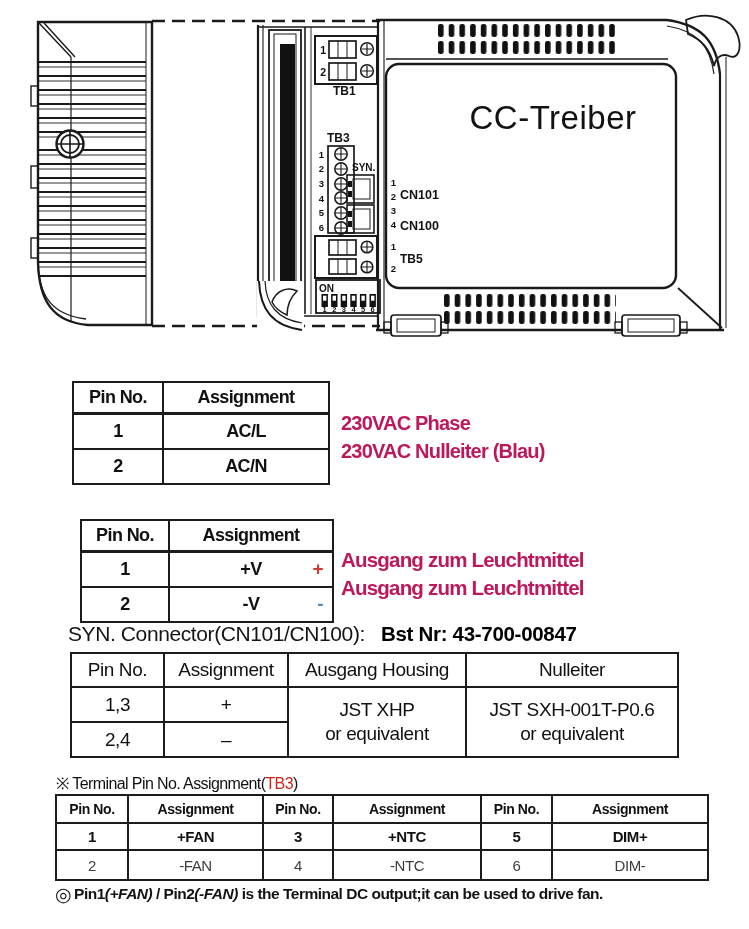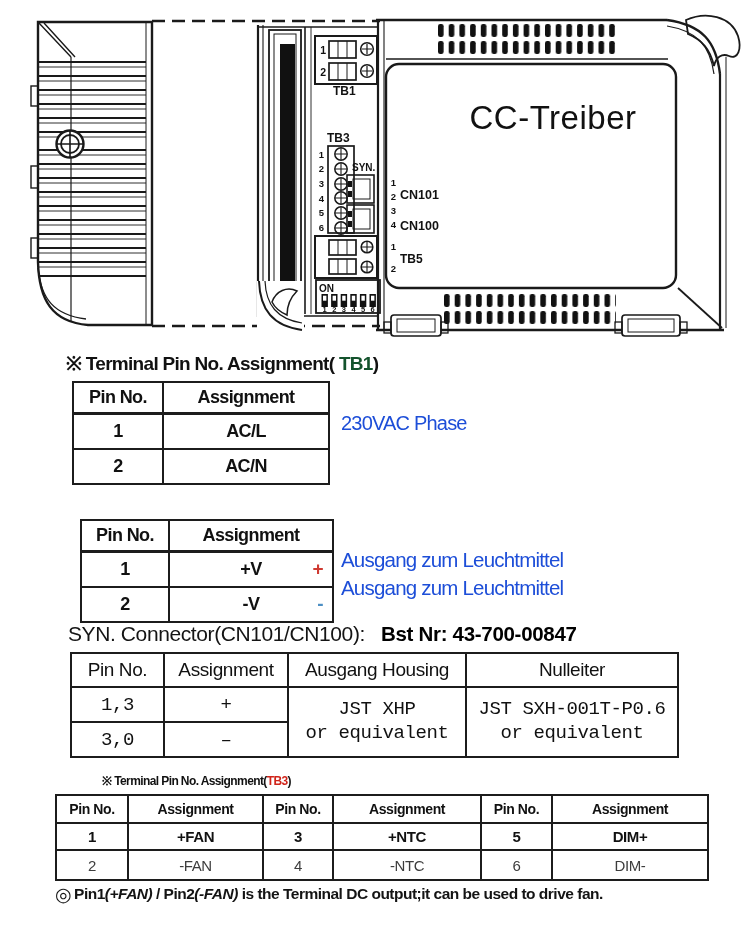--- a/index.html
+++ b/index.html
@@ -2,45 +2,45 @@
 <html><head>
 <meta charset="utf-8">
 <style>
   html,body{margin:0;padding:0;background:#fff;}
   .page{position:relative;width:749px;height:929px;background:#fff;overflow:hidden;
         font-family:"Liberation Sans",sans-serif;color:#111;}
   .abs{position:absolute;}
 
   
   .hd{font-weight:bold;font-size:19px;letter-spacing:-0.7px;white-space:nowrap;color:#111;}
-  .hd-sm{font-weight:bold;font-size:12px;letter-spacing:-0.6px;white-space:nowrap;color:#111;margin-left:46px;}
+  .hd-sm{font-weight:normal;font-size:16px;letter-spacing:-0.6px;white-space:nowrap;color:#111;}
   .c-green{color:#14532d;}
   .c-red{color:#d0241a;}
   .c-navy{color:#1b1a6a;}
 
   
-  .ann{font-weight:normal;font-size:20px;letter-spacing:-0.8px;white-space:nowrap;color:#1d4ed8;}
+  .ann{font-weight:bold;font-size:20px;letter-spacing:-0.8px;white-space:nowrap;color:#be185d;}
 
   
   table.t{border-collapse:collapse;table-layout:fixed;text-align:center;color:#111;}
   table.t td,table.t th{border:2px solid #1c1c1c;padding:2px;overflow:hidden;}
 
   .tb15t{font-size:18px;font-weight:bold;letter-spacing:-0.6px;}
   .tb15t tr.hrow th{height:25px;border-bottom:3px solid #1c1c1c;}
   .tb15t tr.drow td{height:29px;}
 
   .asgn-cell{position:relative;}
   .sign{position:absolute;right:9px;top:50%;transform:translateY(-54%);font-weight:bold;font-size:19px;}
   .sign-plus{color:#cf3a32;}
   .sign-minus{color:#4d8fc4;}
 
   .synt{font-size:19px;font-weight:normal;letter-spacing:-0.4px;}
   .synt td,.synt th{border-width:1.5px;}
   .synt tr.hrow th{height:28px;font-weight:normal;border-width:2px;}
-  .synt tr.drow td{height:29px;font-family:Liberation Mono, monospace;}
+  .synt tr.drow td{height:29px;}
   .synt td.merged{line-height:1.25;font-size:19px;}
 
   .tb3t{font-size:15px;letter-spacing:-0.4px;}
   .tb3t td,.tb3t th{border-width:1.5px;}
   .tb3t tr.hrow th{height:22px;font-size:14px;font-weight:bold;border-bottom:2.5px solid #1c1c1c;}
   .tb3t tr.r1 td{height:21px;font-weight:bold;}
   .tb3t tr.r2 td{height:24px;font-weight:normal;color:#3d3d3d;}
 
   .syn-hd{font-size:21px;letter-spacing:-0.4px;white-space:nowrap;color:#141414;text-align:right;}
   .syn-hd b{font-size:20.5px;letter-spacing:-0.3px;margin-left:16px;color:#000;}
@@ -240,23 +240,20 @@
     <text x="396" y="200" text-anchor="end" font-size="9.5" font-weight="bold">2</text>
     <text x="396" y="214" text-anchor="end" font-size="9.5" font-weight="bold">3</text>
     <text x="396" y="228" text-anchor="end" font-size="9.5" font-weight="bold">4</text>
     <text x="400" y="199" font-size="12.5" font-weight="bold" fill="#e0187f">CN101</text>
     <text x="400" y="230" font-size="12.5" font-weight="bold" fill="#e0187f">CN100</text>
     <text x="396" y="250" text-anchor="end" font-size="9.5" font-weight="bold">1</text>
     <text x="396" y="272" text-anchor="end" font-size="9.5" font-weight="bold">2</text>
     <text x="400" y="263" font-size="12" font-weight="bold" fill="#1b1a6a">TB5</text>
   </svg>
 
-  <div class="abs hd" style="left:66px;top:350px">
-    <span>※ Terminal Pin No. Assignment( </span><span class="c-green">TB1</span><span>)</span>
-  </div>
 
   <table class="abs t tb15t" style="left:72px;top:381px">
     <colgroup>
         <col style="width:90px">
         <col style="width:166px">
       </colgroup>
     <tbody>
         <tr class="hrow">
       <th>Pin No.</th>
       <th>Assignment</th>
@@ -266,20 +263,21 @@
       <td>AC/L</td>
     </tr>
     <tr class="drow">
       <td>2</td>
       <td>AC/N</td>
     </tr>
   </tbody>
     </table>
 
   <div class="abs ann" style="left:341px;top:412px">230VAC Phase</div>
+  <div class="abs ann" style="left:341px;top:440px">230VAC Nulleiter (Blau)</div>
 
 
   <table class="abs t tb15t" style="left:80px;top:519px">
     <colgroup>
         <col style="width:88px">
         <col style="width:164px">
       </colgroup>
     <tbody>
         <tr class="hrow">
       <th>Pin No.</th>
@@ -329,21 +327,21 @@
       <td class="merged" rowspan="2">
         <div>JST XHP</div>
         <div>or equivalent</div>
       </td>
       <td class="merged" rowspan="2">
         <div>JST SXH-001T-P0.6</div>
         <div>or equivalent</div>
       </td>
     </tr>
     <tr class="drow">
-      <td>3,0</td>
+      <td>2,4</td>
       <td>–</td>
     </tr>
   </tbody>
     </table>
 
   <div class="abs hd-sm" style="left:56px;top:772px">
     <span>※ Terminal Pin No. Assignment(</span><span class="c-red">TB3</span><span>)</span>
   </div>
 
   <table class="abs t tb3t" style="left:55px;top:794px">

